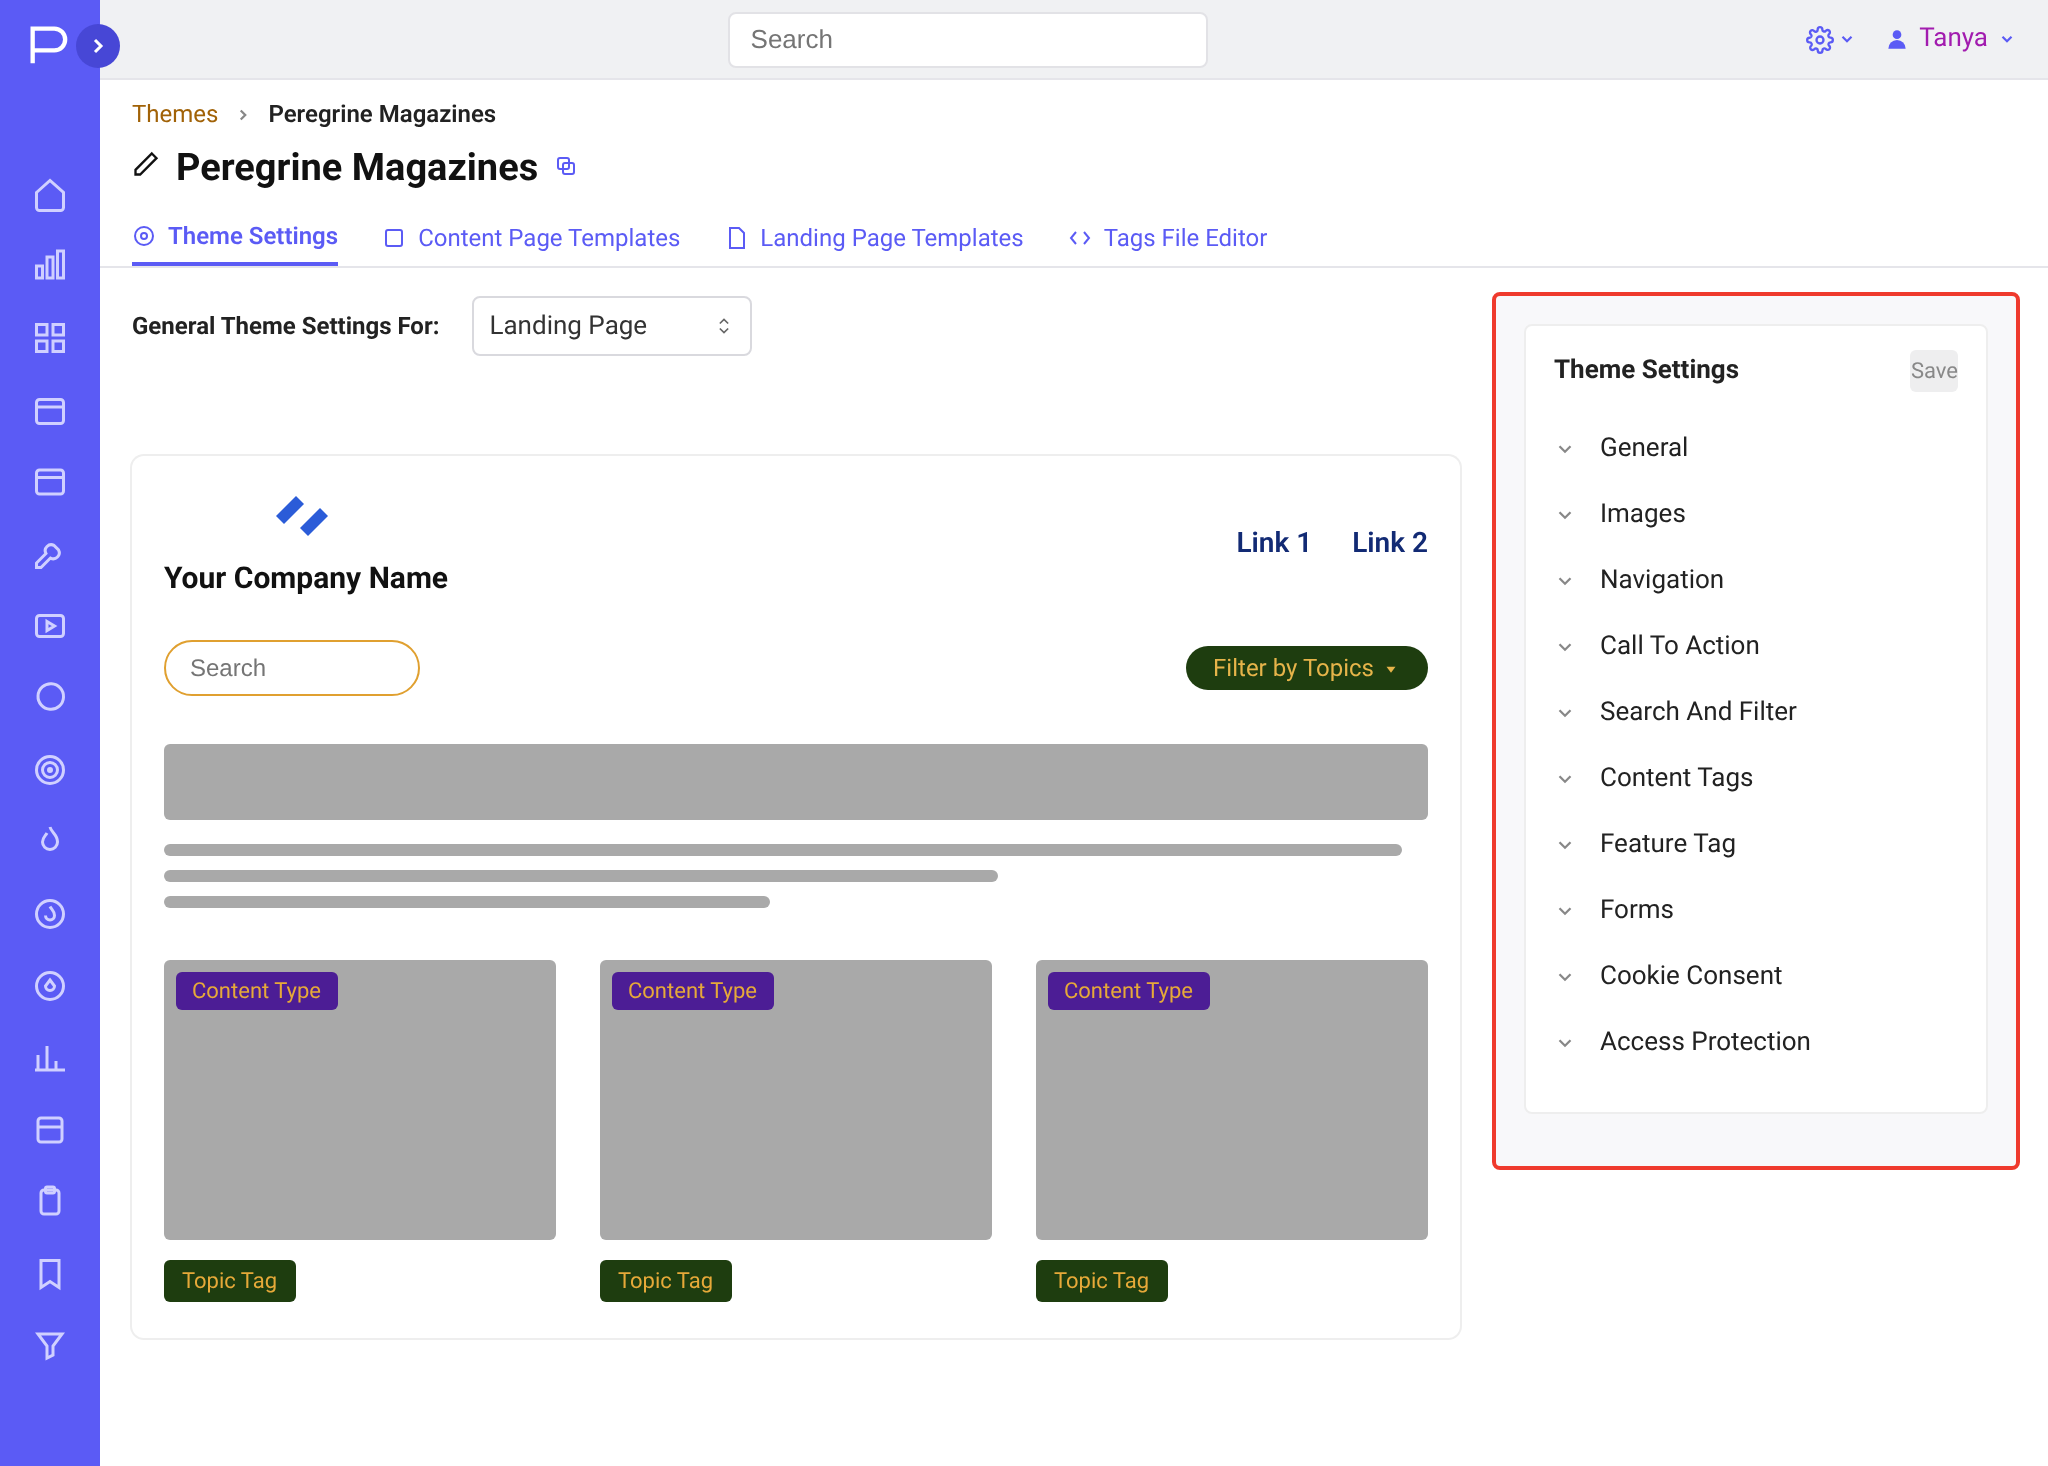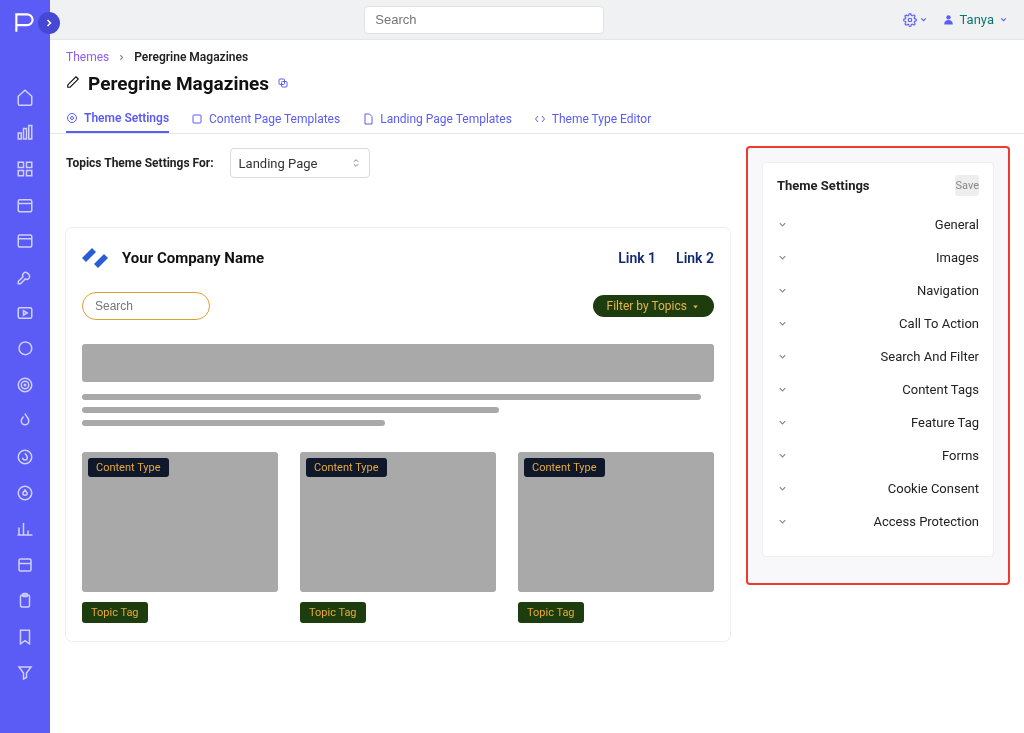--- a/index.html
+++ b/index.html
@@ -15,26 +15,26 @@
   .sidebar-icons .sicon { width: 18px; height: 18px; display:flex; align-items:center; justify-content:center; }
   .sidebar-icons .sicon svg { stroke: #d0d0ff; }
 
   
   .main { flex: 1; display: flex; flex-direction: column; height: 100%; }
 
   
   .topbar { height: 40px; background: #f0f1f3; display: flex; align-items: center; padding: 0 16px; border-bottom: 1px solid #e5e5ea; }
   .search-wrap { flex: 1; display: flex; justify-content: center; }
   .search-wrap input { width: 240px; height: 28px; border: 1px solid #e2e2e6; border-radius: 4px; padding: 0 10px; font-size: 13px; background: #fff; }
-  .topbar-right { display: flex; align-items: center; gap: 14px; color: #0f766e; font-size: 13px; }
+  .topbar-right { display: flex; align-items: center; gap: 14px; color: #a21caf; font-size: 13px; }
   .user { display: flex; align-items: center; gap: 5px; cursor: pointer; }
 
   
   .crumbs { padding: 10px 16px 4px; font-size: 12px; color: #555; display:flex; align-items:center; gap:8px; background:#fff; }
-  .crumbs .crumb-link { color: #8b5cf6; }
+  .crumbs .crumb-link { color: #a16207; }
   .crumbs .current { font-weight: 600; color: #222; }
 
   
   .title-row { padding: 4px 16px 10px; display: flex; align-items: center; gap: 8px; background:#fff; }
   .title-row h1 { font-size: 19px; font-weight: 700; color: #111; }
   .title-row .pencil-icon svg { stroke:#111; }
 
   
   .tabs { display: flex; gap: 22px; padding: 0 16px; border-bottom: 1px solid #e5e5ea; background:#fff; }
   .tab { display: flex; align-items: center; gap: 6px; font-size: 12px; color: #5b5bf5; padding: 6px 0; cursor: pointer; }
@@ -46,50 +46,50 @@
   .right-col { width: 278px; padding: 12px 14px 0 0; }
 
   
   .preview-for { display: flex; align-items: center; gap: 16px; margin-bottom: 24px; }
   .preview-for label { font-size: 12px; font-weight: 700; color: #222; }
   .dropdown { display: flex; align-items: center; justify-content: space-between; width: 140px; height: 30px; border: 1px solid #d9d9de; border-radius: 4px; padding: 0 8px; font-size: 13px; color: #333; background: #fff; cursor: pointer; }
 
   
   .preview-card { border: 0; background: #fff; box-shadow: 0 0 0 1px #eee; border-radius: 6px; padding: 18px 16px; margin-top: 50px; }
   .prev-header { display: flex; align-items: center; justify-content: space-between; margin-bottom: 22px; }
-  .brand { display: flex; align-items: center; gap: 10px; }
+  .brand { display: flex; align-items: center; gap: 10px; flex-direction: column; }
   .brand-logo { width: 30px; height: 24px; }
   .brand-name { font-weight: 700; font-size: 15px; color: #111; }
   .prev-links { display: flex; gap: 20px; font-size: 14px; font-weight: 600; color: #122a74; }
   .cta-btn { background: #122a74; color: #fff; padding: 9px 16px; border-radius: 22px; font-size: 13px; font-weight: 600; cursor: pointer; }
 
   .prev-searchrow { display: flex; align-items: center; justify-content: space-between; margin-bottom: 24px; }
   .prev-search { width: 128px; height: 28px; border: 1px solid #e0a030; border-radius: 16px; padding: 0 12px; font-size: 12px; color: #2a5a2a; }
   .filter-pill { background: #1e3d0f; color: #e6b44a; padding: 4px 14px; border-radius: 18px; font-size: 12px; display: flex; align-items: center; gap: 4px; cursor: pointer; }
 
   .grey-block { background: #a9a9a9; border-radius: 3px; }
   .hero-block { height: 38px; width: 100%; margin-bottom: 12px; }
   .line { height: 6px; background: #a9a9a9; border-radius: 3px; margin-bottom: 7px; }
   .line.w1 { width: 98%; }
   .line.w2 { width: 66%; }
   .line.w3 { width: 48%; }
 
   .cards { display: flex; gap: 22px; margin-top: 26px; }
   .card { flex: 1; display: flex; flex-direction: column; }
   .card-img { height: 140px; background: #a9a9a9; border-radius: 3px; position: relative; }
-  .ct-tag { position: absolute; top: 6px; left: 6px; background: #0f172a; color: #e6a939; font-size: 11px; padding: 3px 8px; border-radius: 3px; }
+  .ct-tag { position: absolute; top: 6px; left: 6px; background: #4c1d95; color: #e6a939; font-size: 11px; padding: 3px 8px; border-radius: 3px; }
   .topic-tag { background: #1e3d0f; color: #e6a939; font-size: 11px; padding: 4px 9px; border-radius: 3px; margin-top: 10px; align-self: flex-start; }
 
   
   .panel-box { border: 2px solid #ef3a2d; border-radius: 4px; padding: 14px 14px 26px; background: #f8f8fa; }
   .panel-inner { background:#fff; border:1px solid #eee; border-radius:4px; padding: 12px 14px 18px; }
   .panel-head { display: flex; align-items: center; justify-content: space-between; margin-bottom: 12px; }
   .panel-head h3 { font-size: 13px; font-weight: 700; color: #222; }
   .save-btn { background: #eeeeef; color: #888; font-size: 11px; padding: 4px 0; border-radius: 3px; cursor: default; }
-  .acc-item { display: flex; align-items: center; gap: 12px; padding: 9px 0; font-size: 13px; color: #222; cursor: pointer; justify-content: space-between; }
+  .acc-item { display: flex; align-items: center; gap: 12px; padding: 9px 0; font-size: 13px; color: #222; cursor: pointer; }
   .acc-item svg { stroke: #888; }
 </style>
 </head>
 <body>
 
 <div class="app">
 
   <div class="sidebar">
     <div class="logo">
       <svg width="26" height="26" viewBox="0 0 24 24" fill="none" stroke="#fff" stroke-width="2">
@@ -271,28 +271,28 @@
       <div class="tab">
         <svg width="12" height="12" viewBox="0 0 24 24" fill="none" stroke="#5b5bf5" stroke-width="2">
             <path d="M6 2h9l5 5v15H6z"></path>
           </svg>
         <span>Landing Page Templates</span>
       </div>
       <div class="tab">
         <svg width="12" height="12" viewBox="0 0 24 24" fill="none" stroke="#5b5bf5" stroke-width="2">
             <path d="M8 6l-5 6 5 6M16 6l5 6-5 6"></path>
           </svg>
-        <span>Theme Type Editor</span>
+        <span>Tags File Editor</span>
       </div>
     </div>
 
     <div class="content-row">
       <div class="left-col">
         <div class="preview-for">
-          <label>Topics Theme Settings For:</label>
+          <label>General Theme Settings For:</label>
           <div class="dropdown">
             <span>Landing Page</span>
             <svg width="10" height="14" viewBox="0 0 24 24" fill="none" stroke="#666" stroke-width="2">
                 <polyline points="7 9 12 4 17 9"></polyline>
                 <polyline points="7 15 12 20 17 15"></polyline>
               </svg>
           </div>
         </div>
 
         <div class="preview-card">

